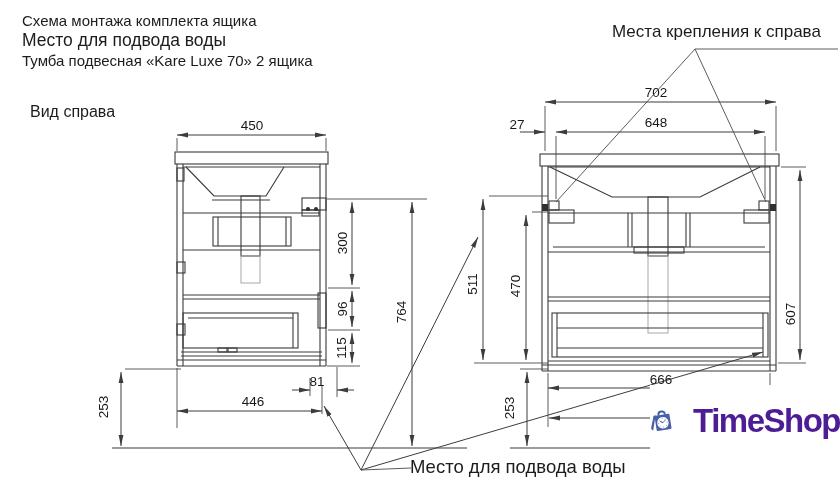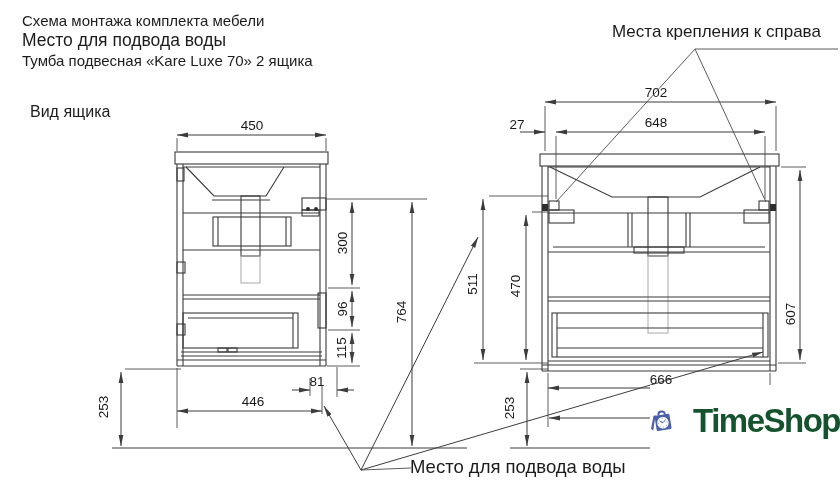--- a/index.html
+++ b/index.html
@@ -19,35 +19,35 @@
   svg .thin{stroke:#4a4a4a;stroke-width:0.9;fill:none;}
   svg .dim{stroke:#3c3c3c;stroke-width:1;fill:none;}
   svg .gray{stroke:#a8a8a8;stroke-width:1;fill:none;}
   svg text.dimtxt{font-family:"Liberation Sans","DejaVu Sans",sans-serif;font-size:13.5px;fill:#181818;}
   svg .solid{fill:#2f2f2f;stroke:none;}
   .logo{
     position:absolute;left:650px;top:385px;width:190px;height:71px;background:#ffffff;
     display:flex;align-items:center;
   }
   .logo-text{
-    font-size:33px;font-weight:bold;color:#14532d;letter-spacing:-1.5px;margin-left:20px;
+    font-size:33px;font-weight:bold;color:#4c1d95;letter-spacing:-1.5px;margin-left:20px;
   }
 </style>
 </head>
 <body>
 
 <div class="stage">
 
   <div class="titleblock">
-    <div class="t1">Схема монтажа комплекта мебели</div>
+    <div class="t1">Схема монтажа комплекта ящика</div>
     <div class="t2">Место для подвода воды</div>
     <div class="t3">Тумба подвесная «Kare Luxe 70» 2 ящика</div>
   </div>
 
-  <div class="view-label">Вид ящика</div>
+  <div class="view-label">Вид справа</div>
   <div class="wall-label">Места крепления к справа</div>
   <div class="water-label">Место для подвода воды</div>
 
   <svg class="drawing" width="840" height="499" viewBox="0 0 840 499">
     <defs>
       <marker id="arrE" markerWidth="12" markerHeight="6" refX="11" refY="3" orient="auto" markerUnits="userSpaceOnUse">
         <path d="M11,3 L0,0.6 L0,5.4 Z" fill="#3c3c3c"></path>
       </marker>
       <marker id="arrS" markerWidth="12" markerHeight="6" refX="1" refY="3" orient="auto" markerUnits="userSpaceOnUse">
         <path d="M1,3 L12,0.6 L12,5.4 Z" fill="#3c3c3c"></path>

